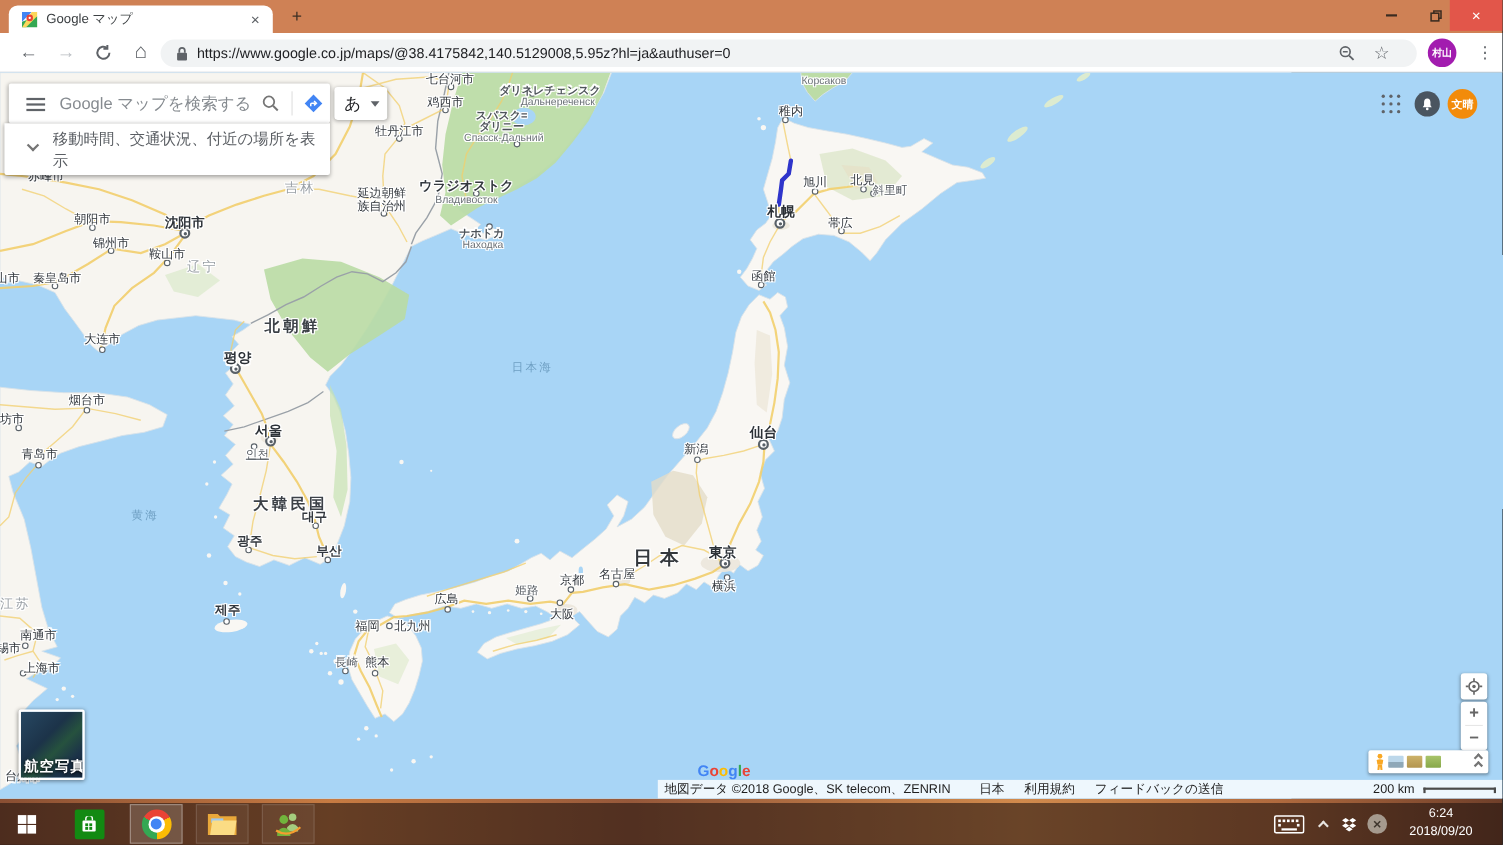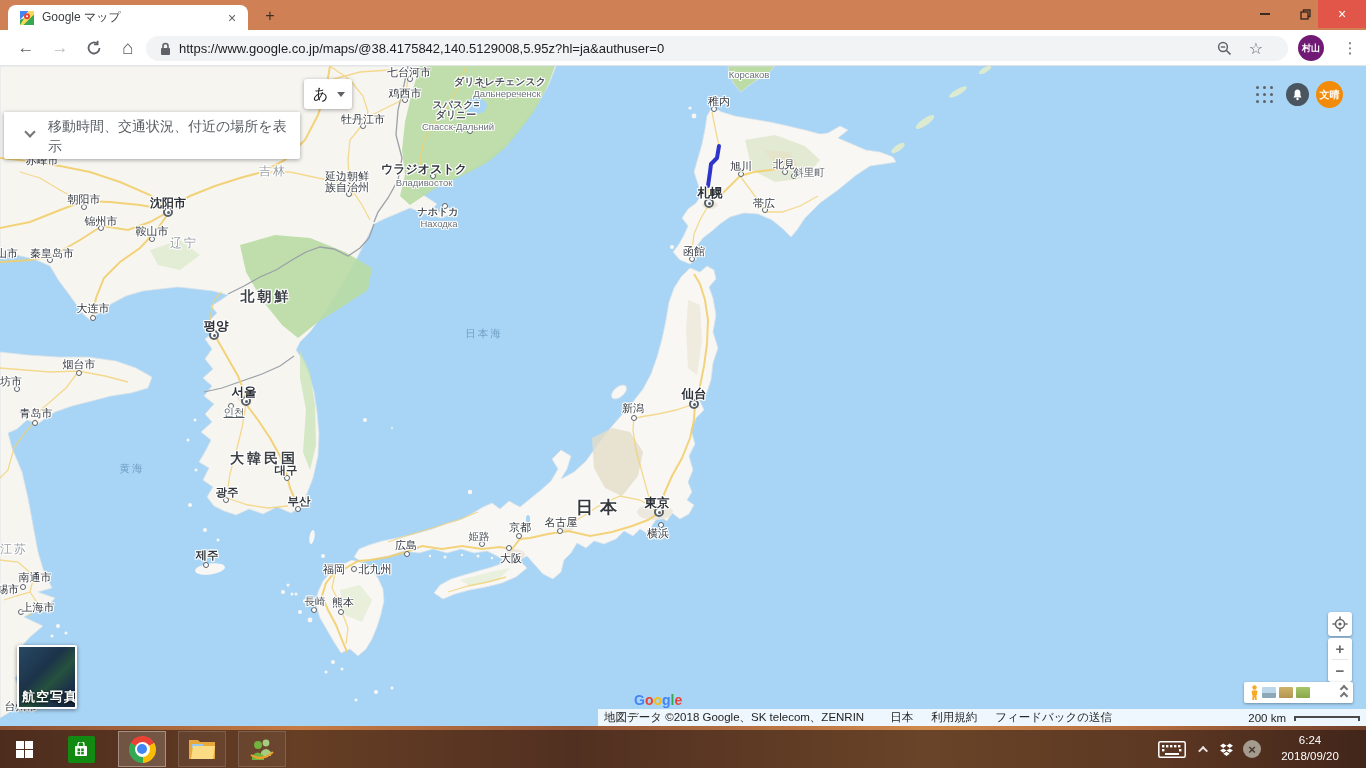--- a/index.html
+++ b/index.html
@@ -29,21 +29,21 @@
 .wc{position:absolute;top:0;height:28px;width:38px;display:flex;align-items:center;justify-content:center}
 .wc-min{left:1246px}.wc-min i{display:block;width:10px;height:2px;background:#3a2b20}
 .wc-rest{left:1286px}
 .wc-close{left:1318px;width:48px;background:#e2564a;color:#fff;font-size:14px}
 .toolbar{position:absolute;left:0;top:30px;width:1366px;height:36px;background:#fff;border-bottom:1px solid #e2e4e7}
 .navic{position:absolute;top:0;height:36px;width:28px;display:flex;align-items:center;justify-content:center;font-size:17px;color:#5f6368}
 .omnibox{position:absolute;left:146px;top:6px;width:1142px;height:25px;border-radius:13px;background:#f1f3f4;display:flex;align-items:center}
 .url{font-size:13px;color:#202124;margin-left:8px;white-space:nowrap}
 .pill-right{position:absolute;top:0;height:25px;display:flex;align-items:center;justify-content:center;width:24px}
 .avatar{border-radius:50%;color:#fff;display:flex;align-items:center;justify-content:center;font-weight:bold}
-.av-tb{position:absolute;left:1298px;top:5px;width:26px;height:26px;background:#701a75;font-size:9px}
+.av-tb{position:absolute;left:1298px;top:5px;width:26px;height:26px;background:#a21caf;font-size:9px}
 
 .map{position:absolute;left:0;top:66px;width:1366px;height:660px;background:#a8d5f6;overflow:hidden}
 .lbl{position:absolute;transform:translate(-50%,-50%);white-space:nowrap;z-index:3;
  text-shadow:-1px -1px 0 #fff,1px -1px 0 #fff,-1px 1px 0 #fff,1px 1px 0 #fff,0 -1px 0 #fff,0 1px 0 #fff,-1px 0 0 #fff,1px 0 0 #fff}
 .k-cn,.k-jp{font-size:11px;font-weight:normal;color:#33383e}
 .k-cnl{font-size:12px;font-weight:bold;color:#2f343a}
 .k-jpl{font-size:12.5px;font-weight:bold;color:#2b3036}
 .k-jps{font-size:10.5px;color:#555b61}
 .k-kr{font-size:11.5px;font-weight:bold;color:#33383e}
 .k-krl{font-size:12.5px;font-weight:bold;color:#2b3036}
@@ -403,20 +403,42 @@
           <div class="lbl k-jp" style="left: 520px; top: 461px;">京都</div>
           <div class="lbl k-jp" style="left: 511px; top: 492px;">大阪</div>
           <div class="lbl k-jps" style="left: 479px; top: 471px;">姫路</div>
           <div class="lbl k-jp" style="left: 406px; top: 479px;">広島</div>
           <div class="lbl k-jp" style="left: 334px; top: 503px;">福岡</div>
           <div class="lbl k-jp" style="left: 375px; top: 503px;">北九州</div>
           <div class="lbl k-jp" style="left: 343px; top: 536px;">熊本</div>
           <div class="lbl k-jps" style="left: 315px; top: 536px;">長崎</div>
         </div>
 
+      <div class="card search-card">
+        <div class="burger">
+            <i></i>
+            <i></i>
+            <i></i>
+          </div>
+        <input class="search-input" type="text" placeholder="Google マップを検索する" style="">
+        <span style="position:absolute;left:230px;top:10px">
+          <svg width="16" height="16" viewBox="0 0 16 16">
+              <circle cx="6.5" cy="6.5" r="4.8" fill="none" stroke="#757575" stroke-width="1.6"></circle>
+              <line x1="10.2" y1="10.2" x2="14.5" y2="14.5" stroke="#757575" stroke-width="1.8"></line>
+            </svg>
+        </span>
+        <div class="vdiv"></div>
+        <span style="position:absolute;left:268px;top:9px">
+          <svg width="18" height="18" viewBox="0 0 18 18">
+            <path d="M9 1 L17 9 L9 17 L1 9 Z" fill="#4285f4"></path>
+            <path d="M6.5 11.5 V9.8 Q6.5 8.8 7.5 8.8 H11" fill="none" stroke="#fff" stroke-width="1.4"></path>
+            <path d="M9.5 6.8 L11.6 8.8 L9.5 10.8" fill="none" stroke="#fff" stroke-width="1.4"></path>
+          </svg>
+        </span>
+      </div>
 
       <div class="card ime-card">
         <span class="ime-a">あ</span>
         <span class="caret"></span>
       </div>
 
       <div class="card suggest">
         <span class="chev-down"></span>
         <div class="suggest-txt">移動時間、交通状況、付近の場所を表示</div>
       </div>

